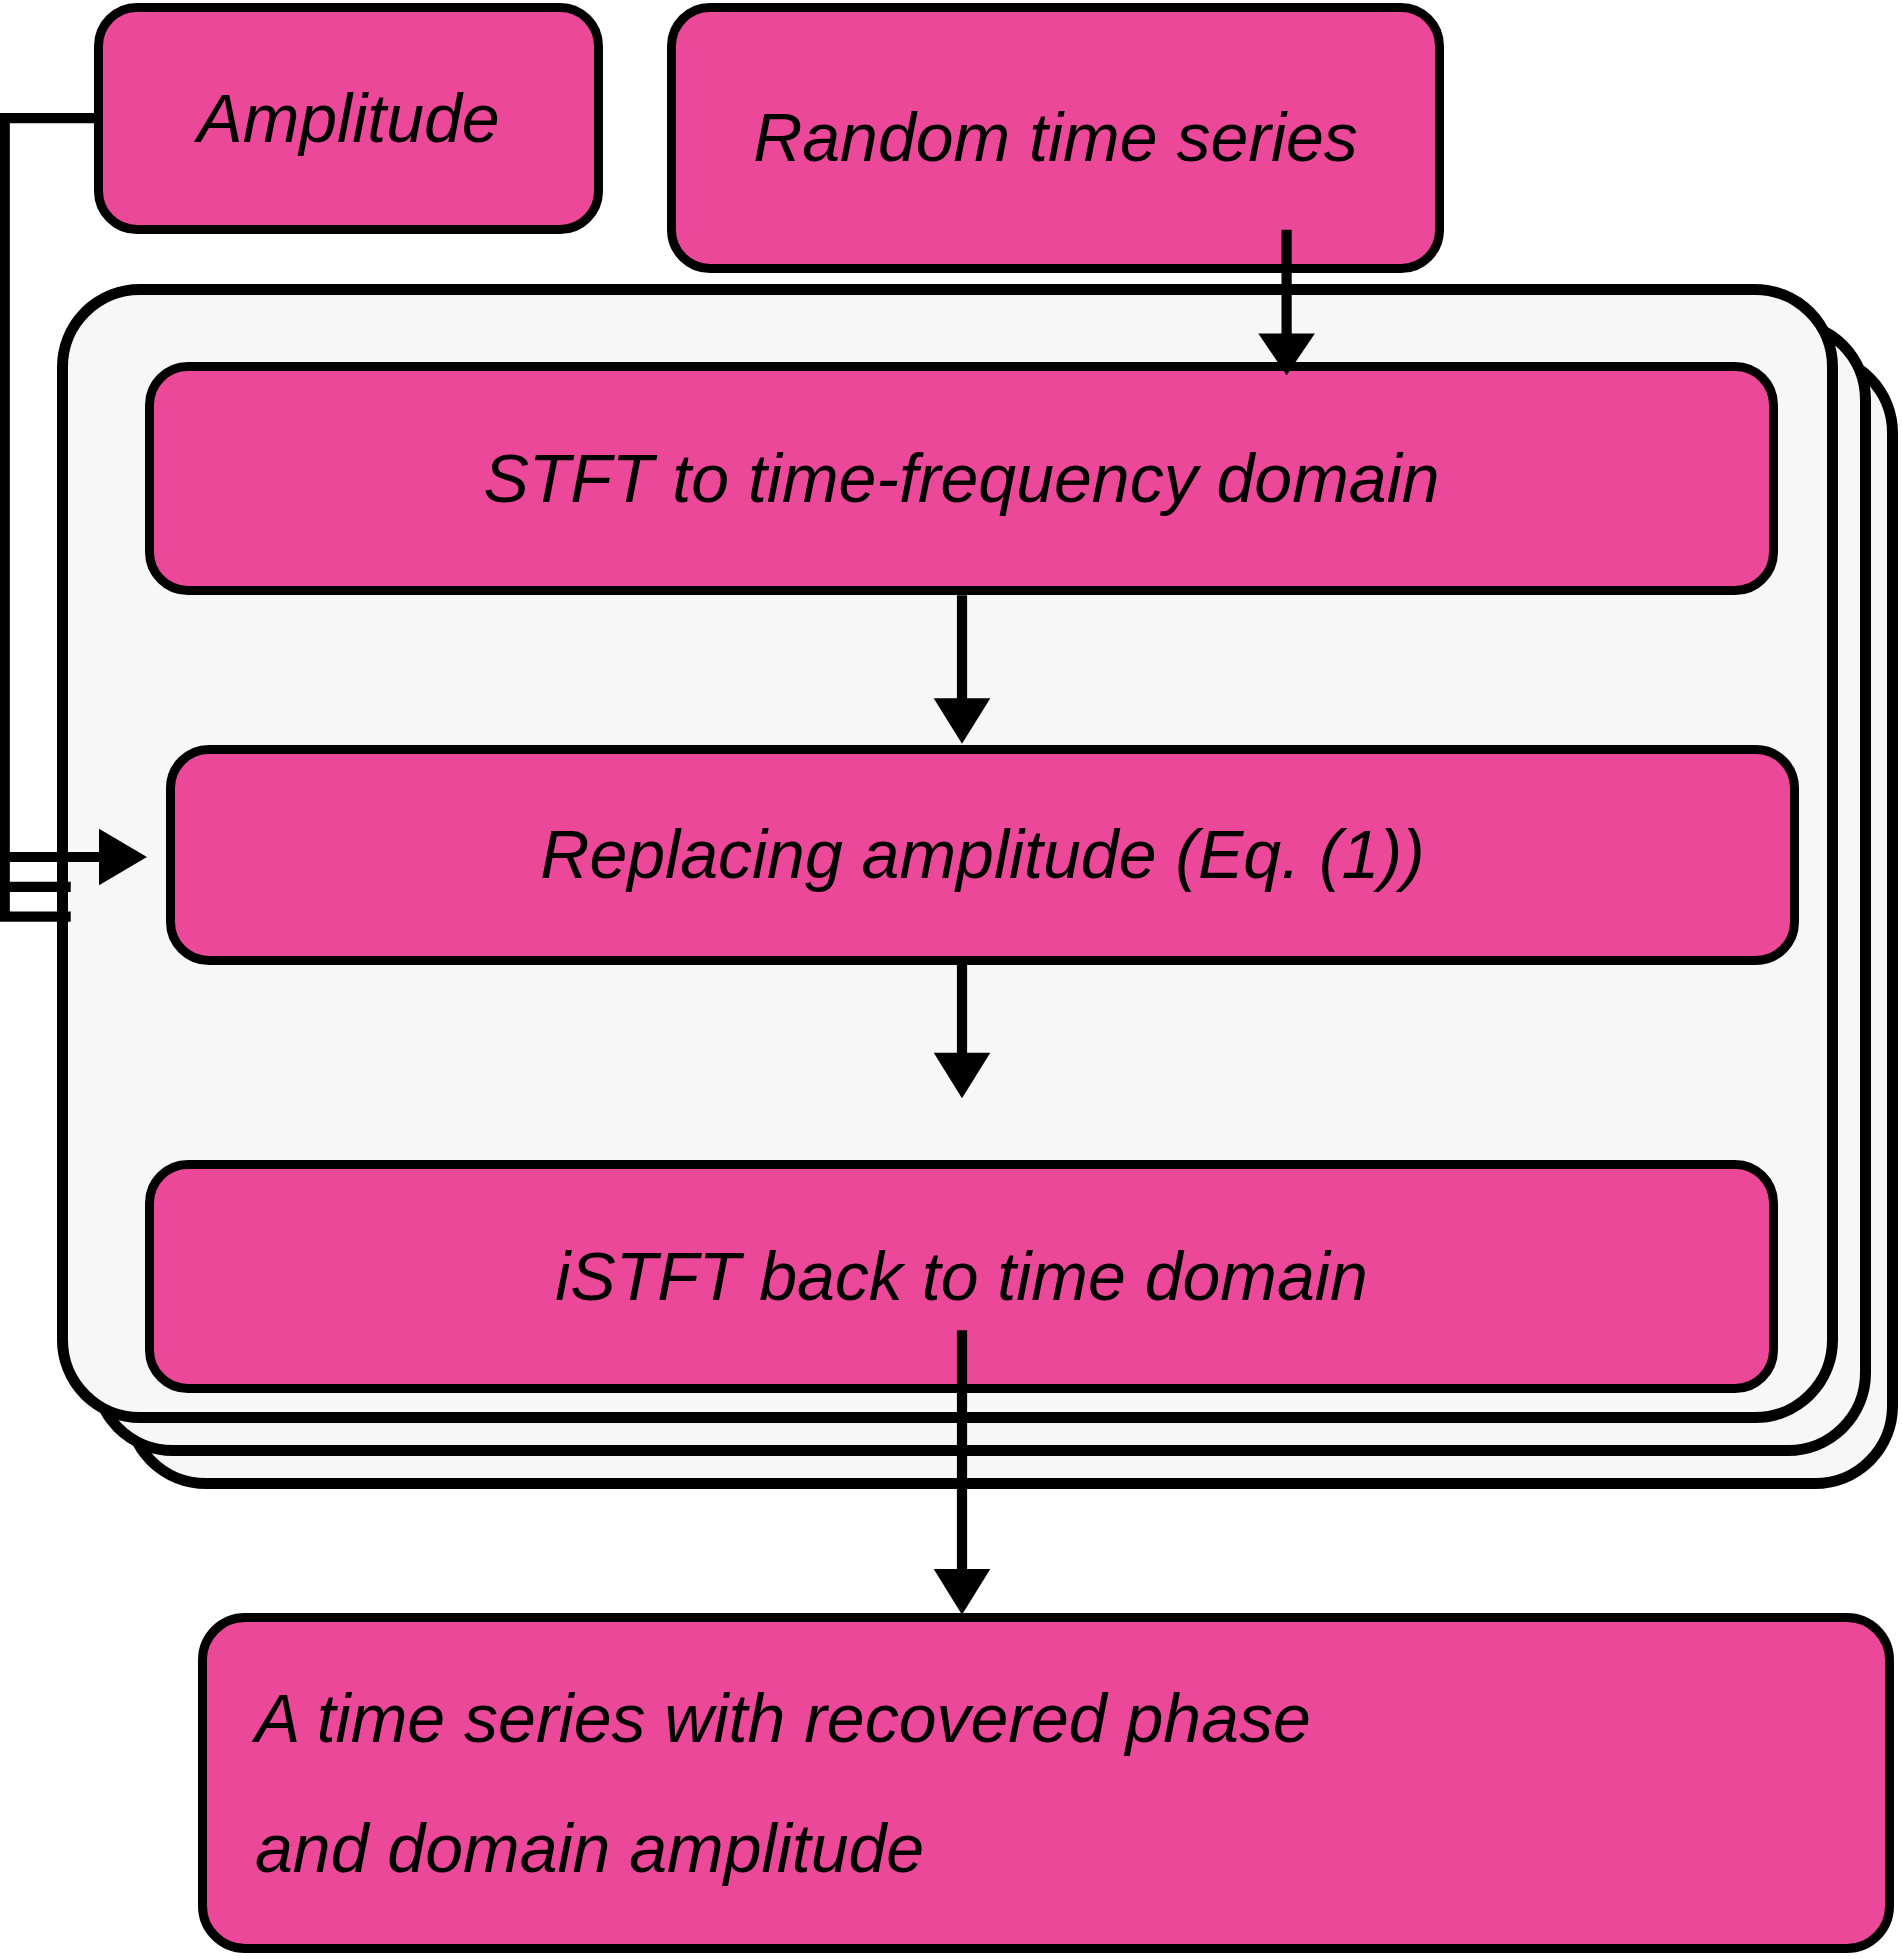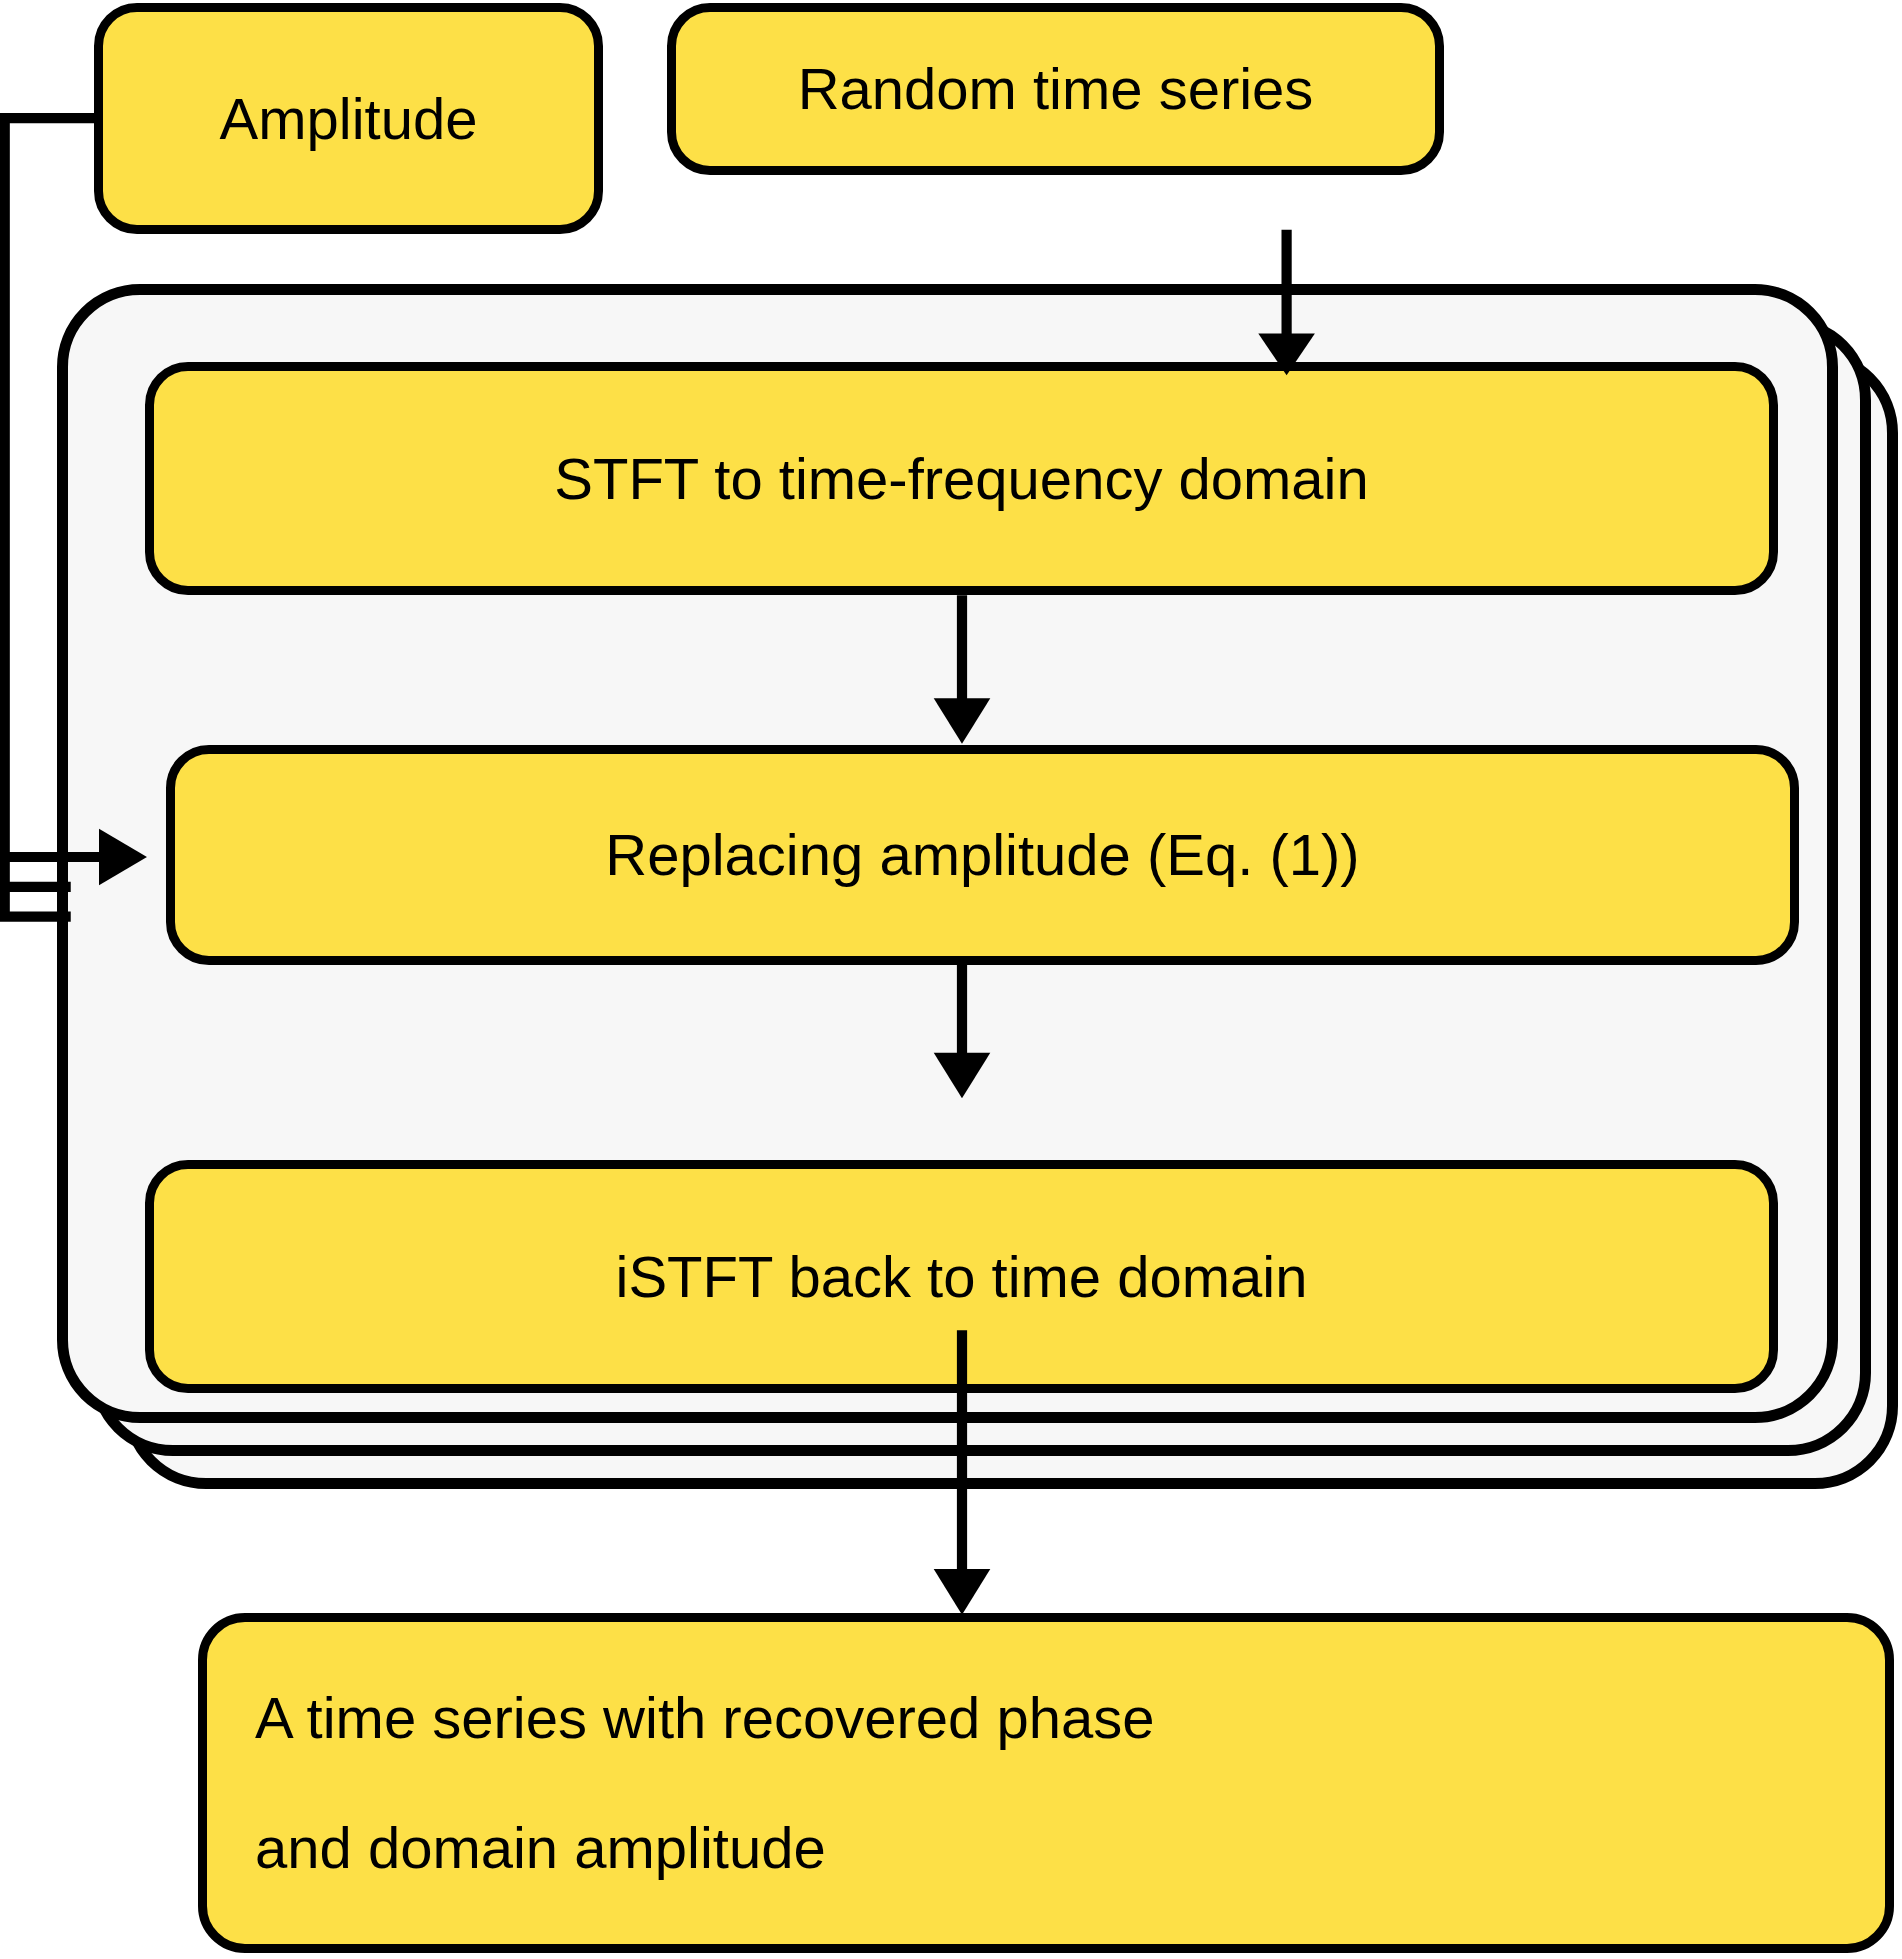--- a/index.html
+++ b/index.html
@@ -14,44 +14,45 @@
   #canvas {
     position: relative;
     width: 1902px;
     height: 1960px;
     background: #ffffff;
     overflow: hidden;
   }
   .node {
     position: absolute;
     box-sizing: border-box;
-    background: #fde047;
+    background: #ec4899;
     border: 9.4px solid #000000;
     border-radius: 43px;
     display: flex;
     align-items: center;
     justify-content: center;
-    font-size: 58px;
+    font-size: 68px;
     line-height: 1.2;
     white-space: nowrap;
     z-index: 5;
+    font-style: italic;
   }
   .stack-layer {
     position: absolute;
     box-sizing: border-box;
     background: #f7f7f7;
     border: 11px solid #000000;
     border-radius: 83px;
   }
   #stack-back   { left: 123px; top: 350px; width: 1775px; height: 1139px; z-index: 1; }
   #stack-middle { left: 90px; top: 317px; width: 1781px; height: 1139px; z-index: 2; }
   #stack-front  { left: 57px;  top: 284px; width: 1781px; height: 1139px; z-index: 3; }
 
   #node-amplitude { left: 94px; top: 3.1px;  width: 509px;  height: 231px; }
-  #node-random    { left: 667px; top: 3.1px;  width: 777px;  height: 172px; }
+  #node-random    { left: 667px; top: 3.1px;  width: 777px;  height: 270px; }
   #node-stft      { left: 145px; top: 362px;  width: 1633px; height: 233px; }
   #node-replace   { left: 145px; top: 745px;  width: 1633px; height: 220px; margin-left: 21px; }
   #node-istft     { left: 145px; top: 1160px; width: 1633px; height: 233px; }
 
   #node-output {
     left: 198px; top: 1613px; width: 1696px; height: 340px;
     border-radius: 47px;
     flex-direction: column;
     align-items: flex-start;
     justify-content: center;

